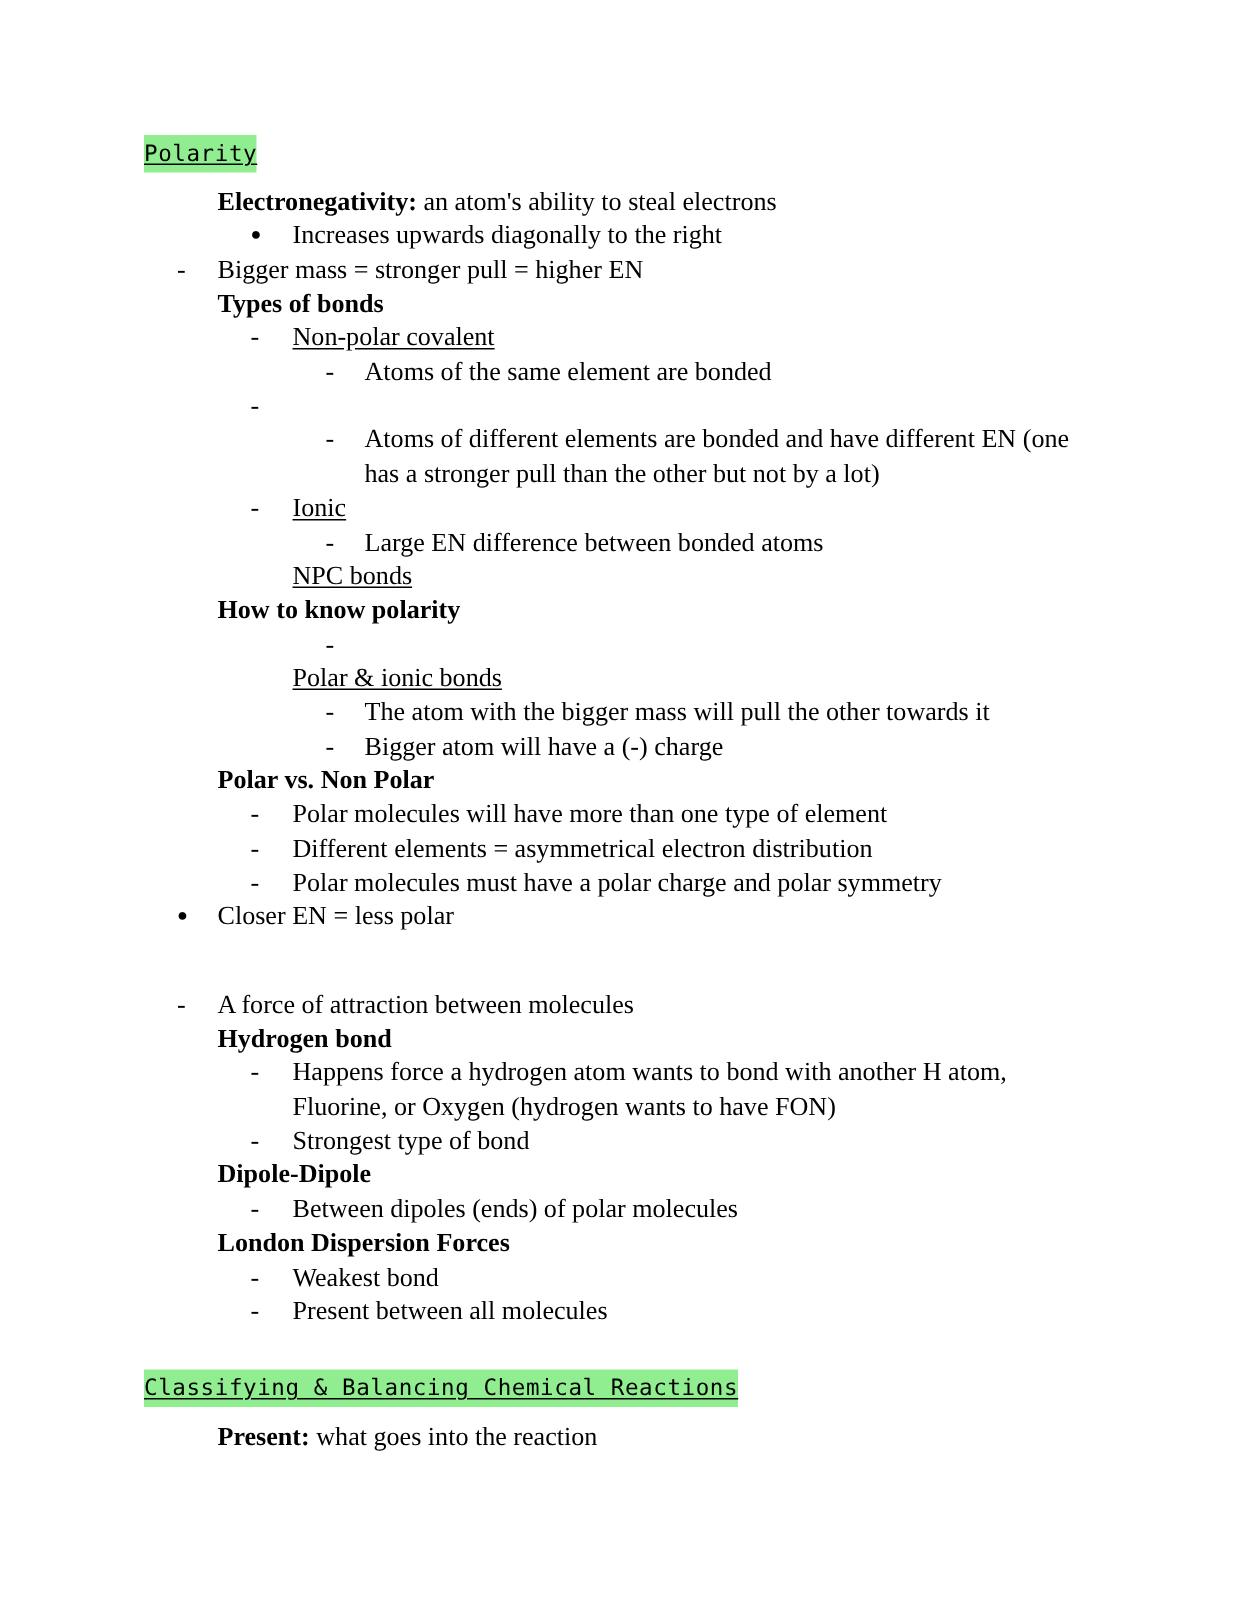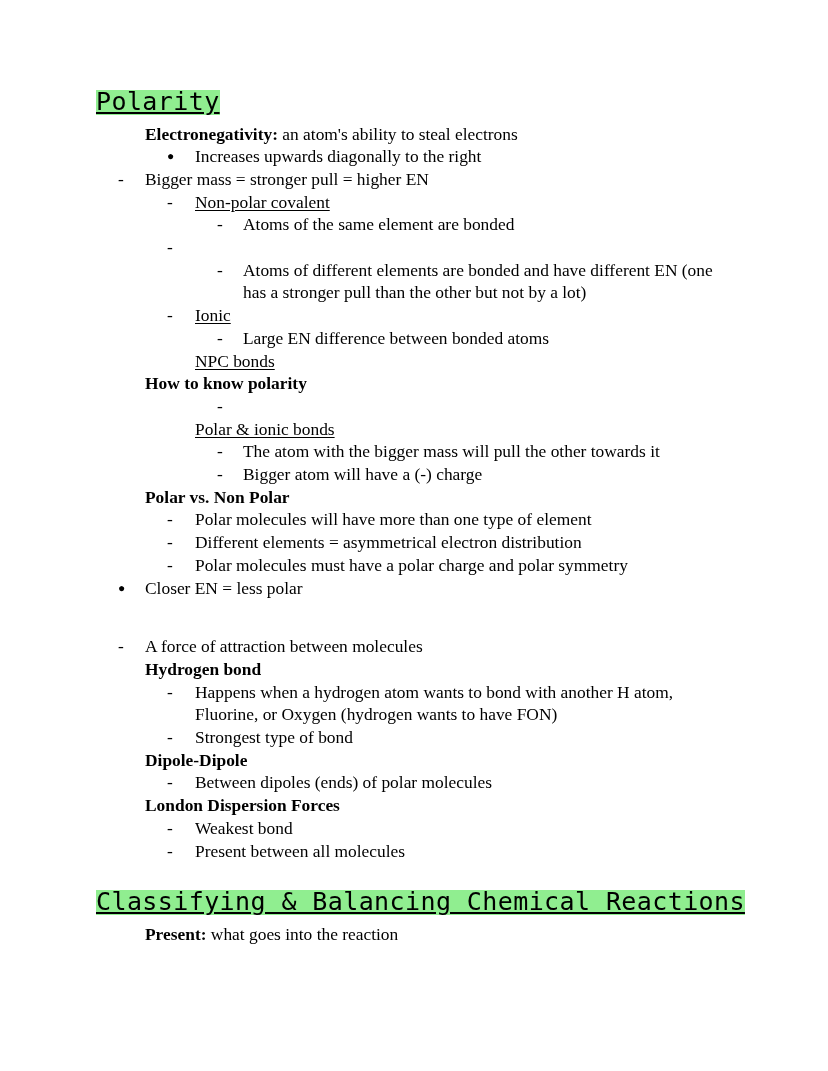--- a/index.html
+++ b/index.html
@@ -19,21 +19,21 @@
   .content {
     position: absolute;
     left: 96px;
     top: 90px;
     width: 640px;
   }
 
   
   .section-heading {
     font-family: "DejaVu Sans Mono", "Liberation Mono", monospace;
-    font-size: 25px;
+    font-size: 15px;
     line-height: 22.5px;
     letter-spacing: 0.4px;
     color: #000000;
     display: inline-block;
     background-color: #90ee90;
     text-decoration: underline;
     text-underline-offset: 2px;
     white-space: pre;
     padding: 1px 0 1px 0;
   }
@@ -99,20 +99,23 @@
     <div class="row lvl2">
       <span class="bullet dot">●</span>
       <span class="txt">Increases upwards diagonally to the right</span>
     </div>
 
     <div class="row lvl1">
       <span class="bullet dash">-</span>
       <span class="txt">Bigger mass = stronger pull = higher EN</span>
     </div>
 
+    <div class="row plain-l1">
+      <span class="txt b">Types of bonds</span>
+    </div>
 
     <div class="row lvl2">
       <span class="bullet dash">-</span>
       <span class="txt u">Non-polar covalent</span>
     </div>
     <div class="row lvl3">
       <span class="bullet dash">-</span>
       <span class="txt">Atoms of the same element are bonded</span>
     </div>
 
@@ -185,21 +188,21 @@
     <div class="row lvl1">
       <span class="bullet dash">-</span>
       <span class="txt">A force of attraction between molecules</span>
     </div>
 
     <div class="row plain-l1">
       <span class="txt b">Hydrogen bond</span>
     </div>
     <div class="row lvl2">
       <span class="bullet dash">-</span>
-      <span class="txt">Happens when a hydrogen atom wants to bond with another H atom, Fluorine, or Oxygen (hydrogen wants to have FON)</span>
+      <span class="txt">Happens force a hydrogen atom wants to bond with another H atom, Fluorine, or Oxygen (hydrogen wants to have FON)</span>
     </div>
     <div class="row lvl2">
       <span class="bullet dash">-</span>
       <span class="txt">Strongest type of bond</span>
     </div>
 
     <div class="row plain-l1">
       <span class="txt b">Dipole-Dipole</span>
     </div>
     <div class="row lvl2">

